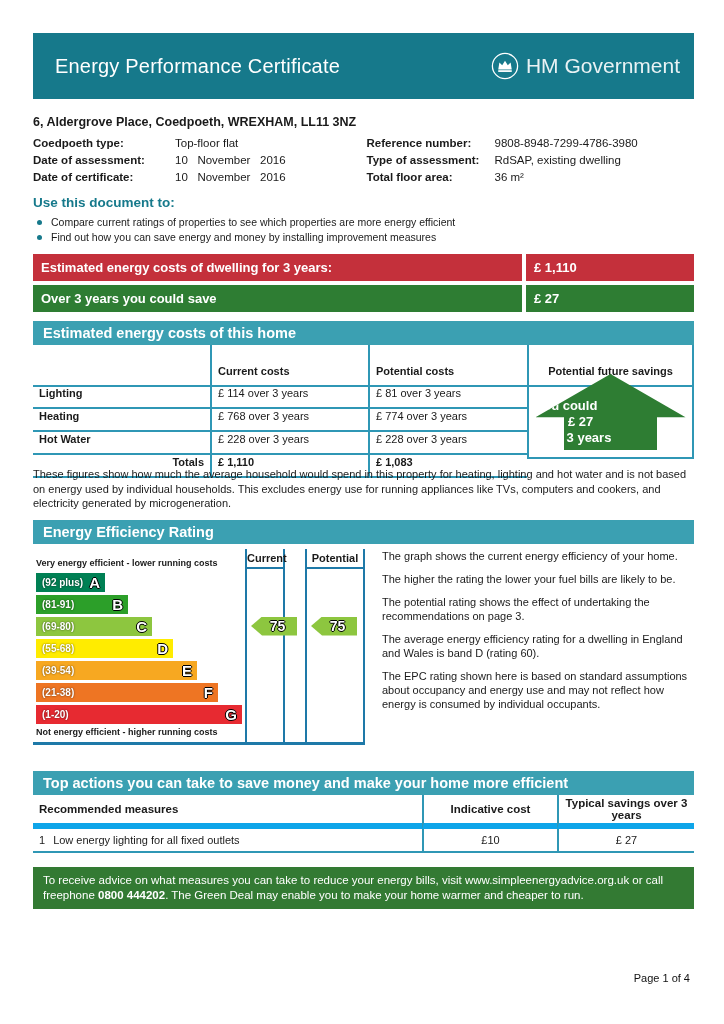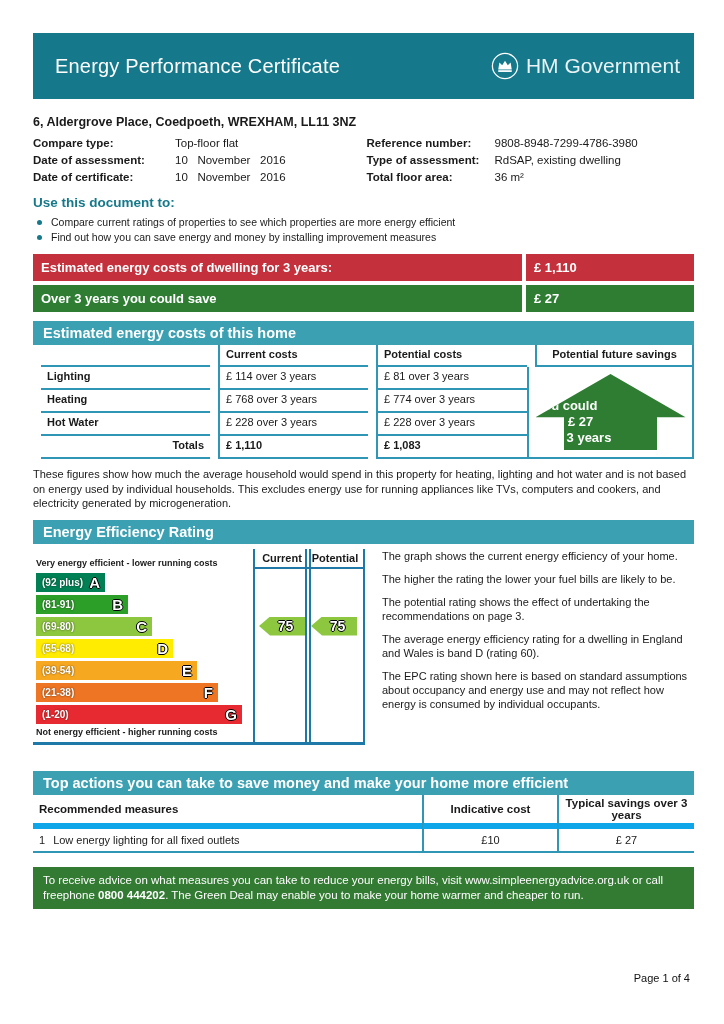--- a/index.html
+++ b/index.html
@@ -34,21 +34,21 @@
   .banner{display:flex;margin-top:9px;height:27px;font-size:13px;font-weight:bold;color:#fff;}
   .banner + .banner{margin-top:4px;}
   .banner-label{flex:1;line-height:27px;padding-left:8px;}
   .banner-value{width:160px;margin-left:4px;line-height:27px;padding-left:8px;}
 
   
   .sec-hdr{margin-top:9px;height:24px;line-height:24px;color:#fff;font-size:14.5px;font-weight:bold;padding-left:10px;}
 
   
   .costs-table{display:grid;grid-template-columns:177px 158px 159px 167px;grid-template-rows:22px 23px 23px 23px 23px;font-size:11px;}
-  .costs-table .cell{padding:3px 6px;box-sizing:border-box;margin-left:8px;}
+  .costs-table .cell{padding:20px 6px;box-sizing:border-box;}
   .bL{border-left:2px solid #2f97b5;}
   .bR{border-right:2px solid #2f97b5;}
   .bB{border-bottom:2px solid #2f97b5;}
   .bold{font-weight:bold;}
   .t-right{text-align:right;}
   .center{text-align:center;}
   .house-cell{grid-column:4;grid-row:2/6;display:flex;align-items:center;justify-content:center;}
   .house{width:150px;height:76px;color:#fff;font-size:13px;font-weight:bold;
     clip-path:polygon(50% 0,100% 57%,81% 57%,81% 100%,19% 100%,19% 57%,0 57%);
     padding-top:24px;box-sizing:border-box;line-height:16px;}
@@ -61,21 +61,21 @@
   .cap-top{top:9px;}
   .cap-bottom{top:178px;}
   .band-row{position:absolute;left:3px;height:19px;}
   .band{height:19px;display:flex;align-items:center;color:#fff;}
   .band-range{font-size:10px;font-weight:bold;padding-left:6px;text-shadow:0 0 2px rgba(0,0,0,.65);}
   .band-letter{margin-left:auto;padding-right:5px;font-size:15px;font-weight:bold;
     text-shadow:-1px 0 #000,1px 0 #000,0 -1px #000,0 1px #000;}
   .w-a{width:69px;}.w-b{width:92px;}.w-c{width:116px;}.w-d{width:137px;}.w-e{width:161px;}.w-f{width:182px;}.w-g{width:206px;}
   .r0{top:24px;}.r1{top:46px;}.r2{top:68px;}.r3{top:90px;}.r4{top:112px;}.r5{top:134px;}.r6{top:156px;}
   .eer-col{position:absolute;top:0;height:193px;border-left:2px solid #1e79a8;border-right:2px solid #1e79a8;box-sizing:border-box;}
-  .col-cur{left:220px;width:58px;}
+  .col-cur{left:212px;width:40px;}
   .col-pot{left:272px;width:60px;}
   .eer-col-head{height:18px;line-height:18px;text-align:center;font-size:11px;font-weight:bold;border-bottom:2px solid #1e79a8;}
   .rating-arrow{position:absolute;top:68px;left:4px;width:46px;height:19px;
     clip-path:polygon(0 50%,24% 0,100% 0,100% 100%,24% 100%);
     color:#fff;font-size:14px;font-weight:bold;text-align:center;line-height:19px;padding-left:7px;box-sizing:border-box;
     text-shadow:-1px 0 #000,1px 0 #000,0 -1px #000,0 1px #000;}
   .eer-right{margin-left:17px;font-size:11px;line-height:14px;}
   .eer-right p{margin:0 0 9px 0;}
 
   
@@ -109,21 +109,21 @@
       </span>
       <span class="hdr-logo-text">HM Government</span>
     </div>
   </div>
 
   <div class="address">6, Aldergrove Place, Coedpoeth, WREXHAM, LL11 3NZ</div>
 
   <div class="details">
     <div class="dcol dcol-l">
       <div class="drow">
-        <span class="dlabel">Compare type:</span>
+        <span class="dlabel">Coedpoeth type:</span>
         <span class="dvalue">Top-floor flat</span>
       </div>
       <div class="drow">
         <span class="dlabel">Date of assessment:</span>
         <span class="dvalue">10   November   2016</span>
       </div>
       <div class="drow">
         <span class="dlabel">Date of certificate:</span>
         <span class="dvalue">10   November   2016</span>
       </div>

